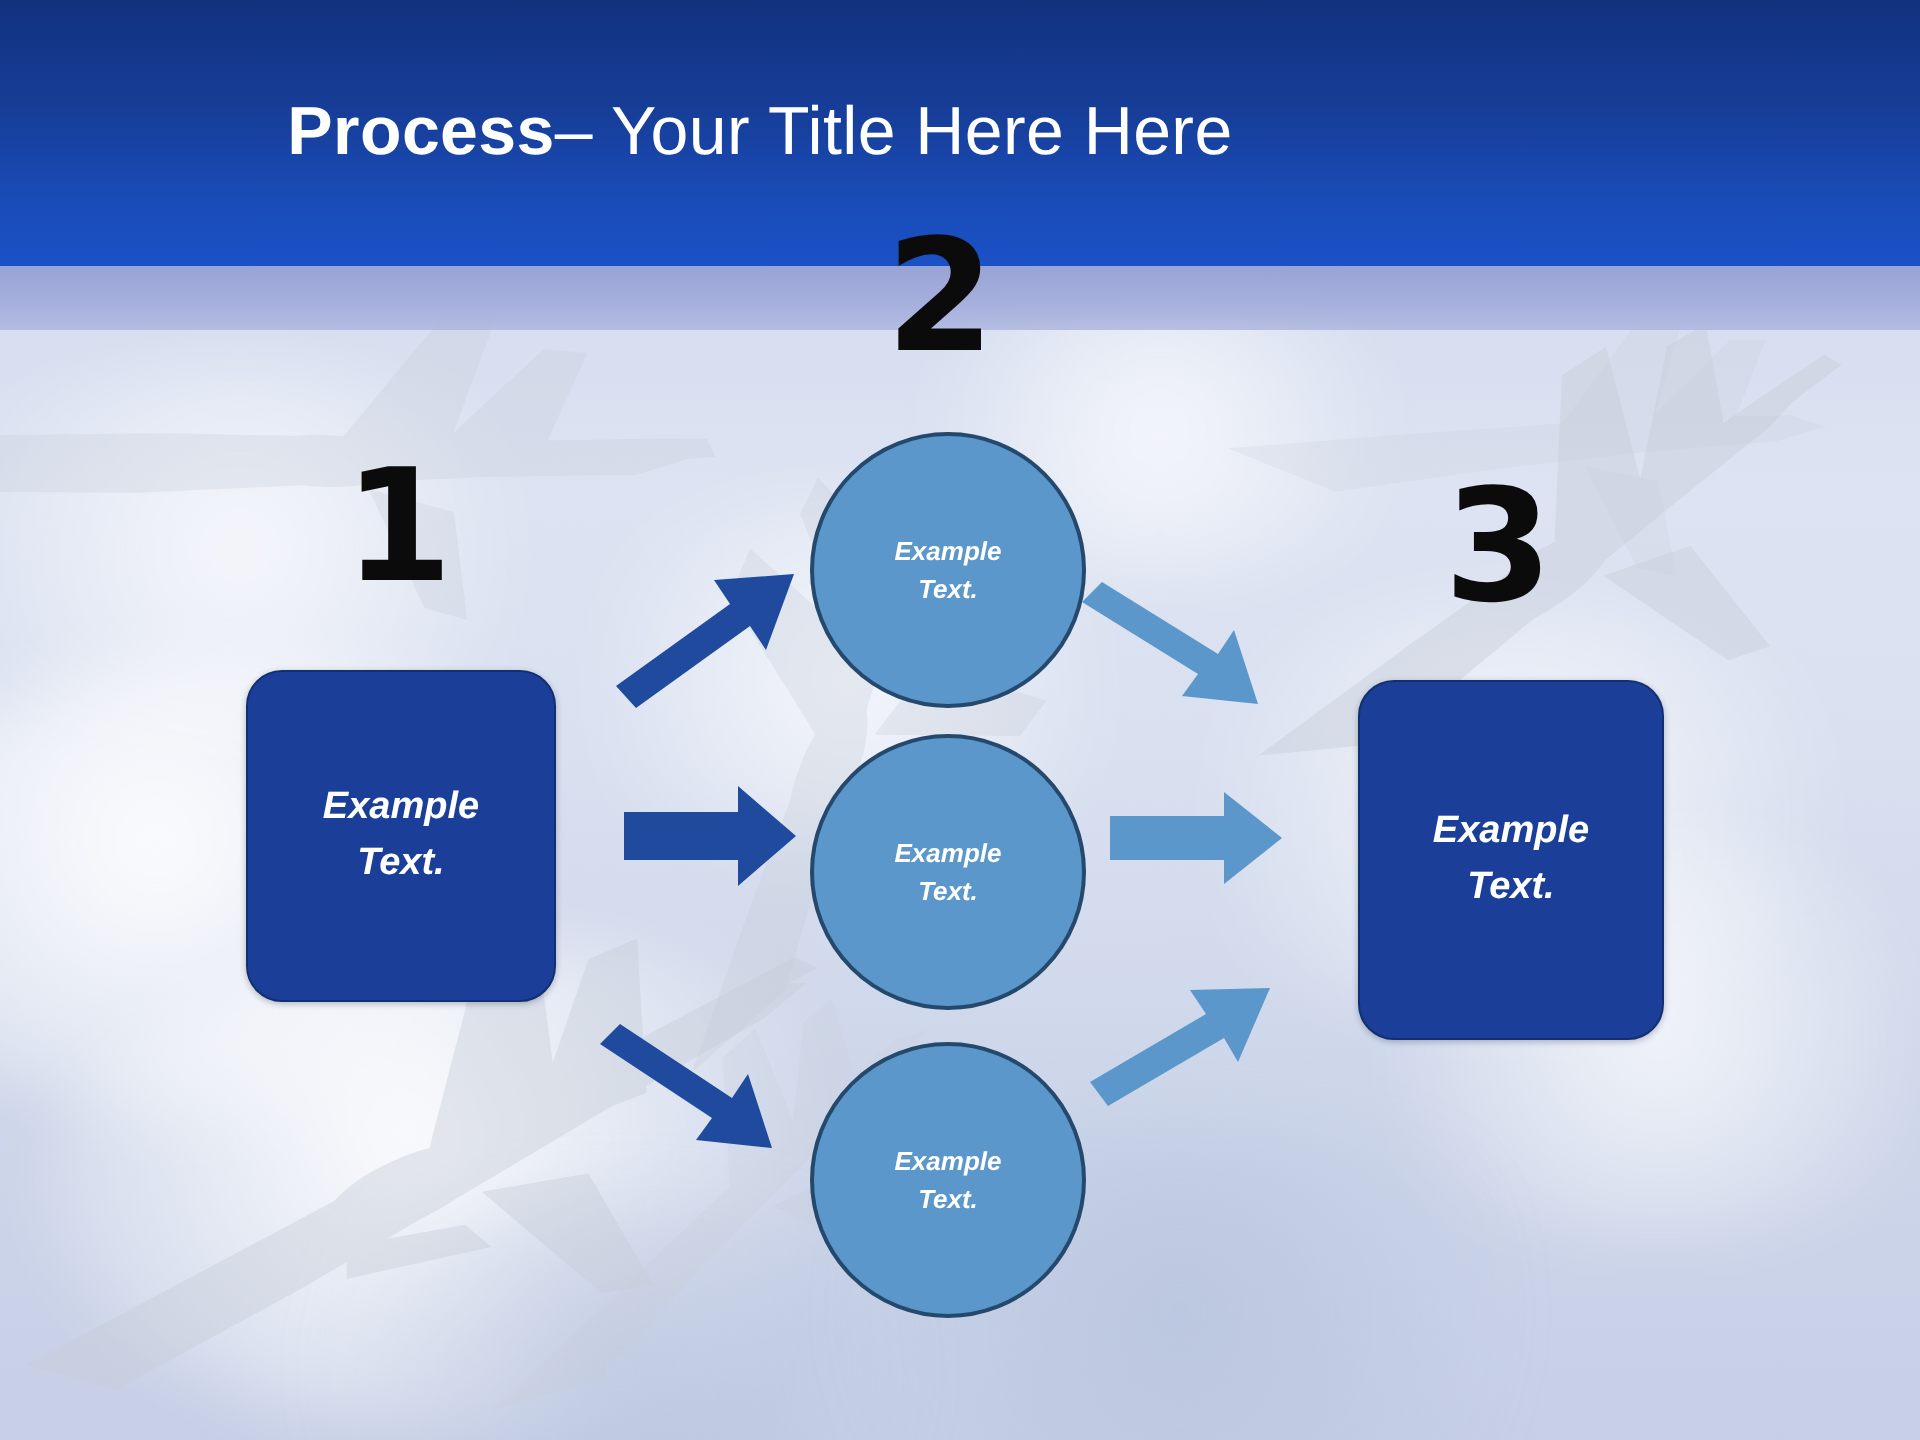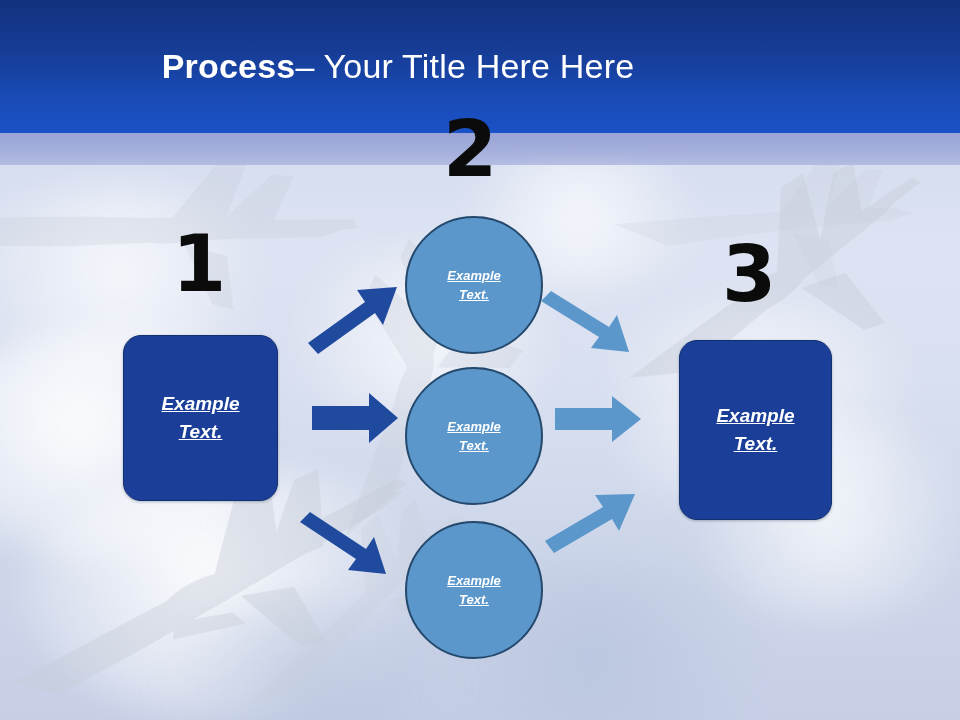--- a/index.html
+++ b/index.html
@@ -59,21 +59,21 @@
   
   .titlebar {
     position: absolute;
     left: 0; top: 0;
     width: 960px; height: 133px;
     background: linear-gradient(to bottom, #12327f 0%, #163c95 38%, #1a4cb8 76%, #1a51c6 100%);
     z-index: 30;
   }
   .title-text {
     position: absolute;
-    left: 18px; top: 0;
+    left: 0; top: 0;
     width: 760px; height: 133px;
     display: flex;
     align-items: center;
     justify-content: center;
     color: #ffffff;
     font-size: 34px;
     letter-spacing: 0.2px;
     white-space: nowrap;
     z-index: 31;
   }
@@ -128,21 +128,21 @@
     align-items: center;
     justify-content: center;
     color: #ffffff;
     font-style: italic;
     font-weight: bold;
     font-size: 13px;
     line-height: 1.5;
     text-align: center;
     z-index: 20;
   }
-  .node-line { display: block; text-decoration: underline; }
+  .node-line { display: block; }
 
   
   .arrow-layer {
     position: absolute;
     left: 0; top: 0;
     width: 960px; height: 720px;
     z-index: 18;
     pointer-events: none;
   }
 </style>

